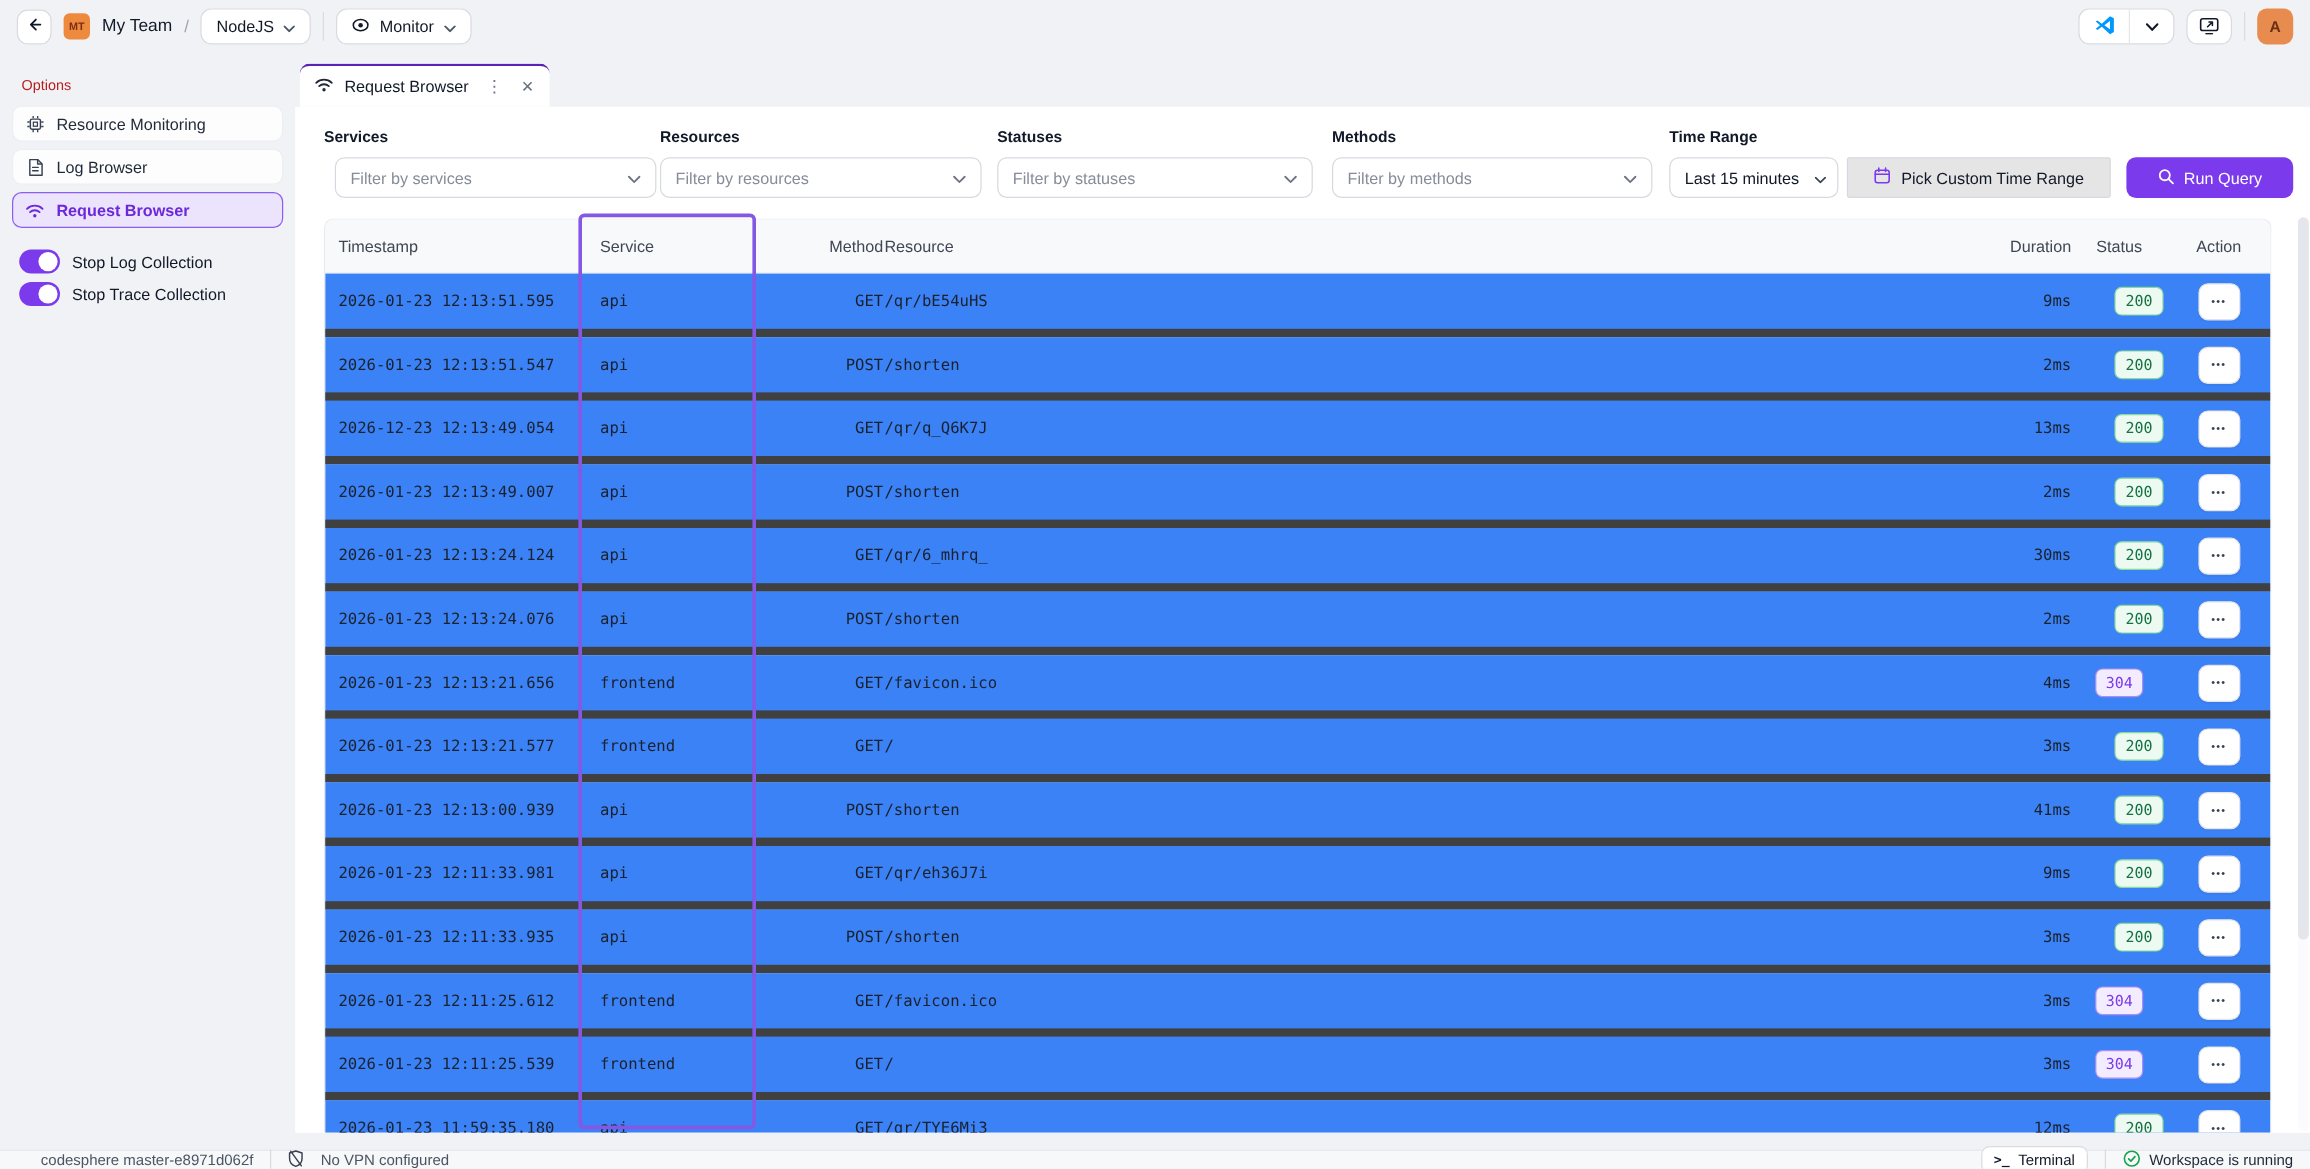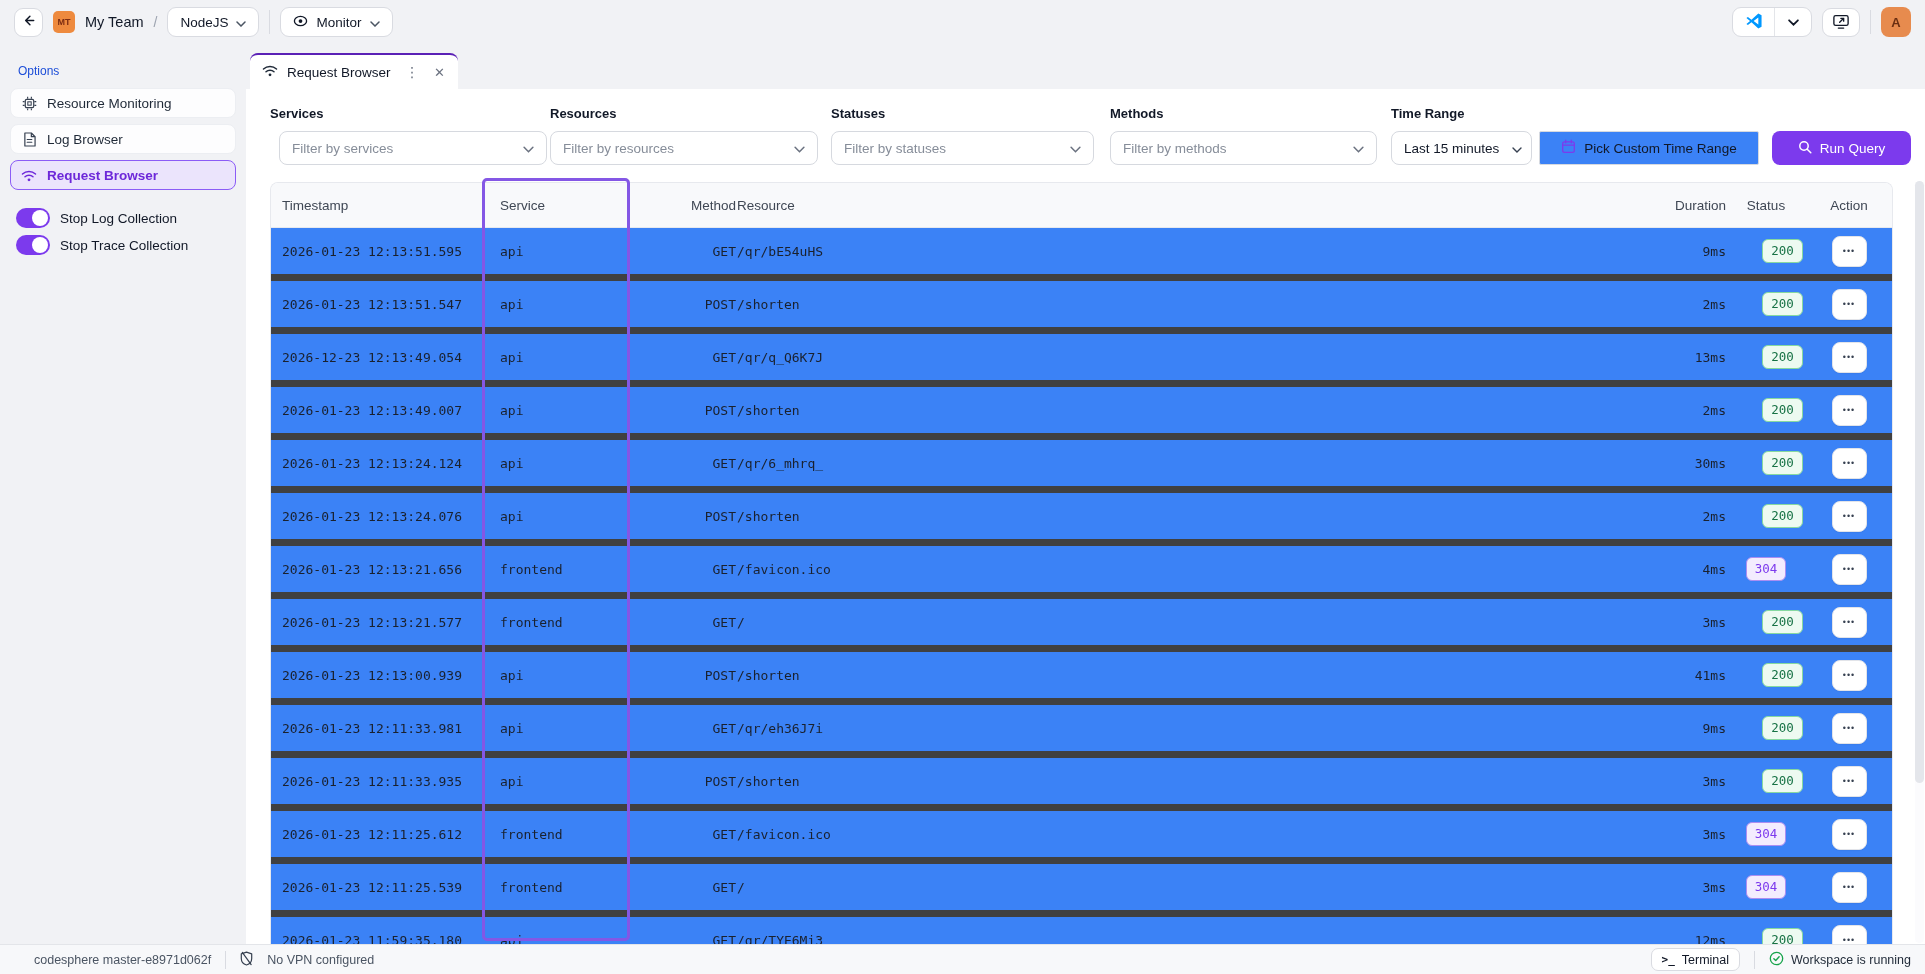--- a/index.html
+++ b/index.html
@@ -45,21 +45,21 @@
   .split-main { width:42px; border-right:1px solid #e3e5e9; }
   .split-caret { width:36px; }
   .avatar {
     width:30px; height:30px; border-radius:8px; background:#e78b4e;
     color:#6b2f12; font-size:13px; font-weight:700;
     display:flex; align-items:center; justify-content:center; cursor:pointer;
   }
 
   
   .sidebar { position:absolute; top:44px; left:0; width:246px; bottom:30px; padding:14px 10px; }
-  .sidebar-section-label { font-size:12px; color:#1d4ed8; padding:6px 8px 10px; }
+  .sidebar-section-label { font-size:12px; color:#b91c1c; padding:6px 8px 10px; }
   .side-item {
     display:flex; align-items:center; gap:10px;
     background:#fdfdfe; border:1px solid #eceef2; border-radius:8px;
     height:30px; padding:0 10px; margin-bottom:6px;
     font-size:13.5px; color:#1f2937; cursor:pointer;
   }
   .side-item.active {
     background:#ebe4fc; border:1px solid #8b5cf6; color:#6d28d9; font-weight:600;
   }
   .side-item .si-icon { display:flex; width:16px; justify-content:center; }
@@ -92,21 +92,21 @@
   .flabel { position:absolute; top:17px; font-size:13px; font-weight:600; color:#111827; }
   .fselect {
     position:absolute; top:42px; height:34px;
     background:#fff; border:1px solid #d6d9df; border-radius:8px;
     display:flex; align-items:center; justify-content:space-between;
     padding:0 12px; font-size:13.5px; color:#868d99; cursor:pointer;
   }
   .fselect.value { color:#111827; }
   .btn-outline {
     position:absolute; top:42px; height:34px;
-    background:#3b82f6; border:1px solid #d6d9df; border-radius:2px;
+    background:#e5e5e5; border:1px solid #d6d9df; border-radius:2px;
     display:flex; align-items:center; justify-content:center; gap:8px;
     font-size:13.5px; font-weight:500; color:#111827; cursor:pointer;
   }
   .btn-primary {
     position:absolute; top:42px; height:34px;
     background:#7c3aed; border:none; border-radius:8px;
     display:flex; align-items:center; justify-content:center; gap:8px;
     font-size:13.5px; font-weight:500; color:#fff; cursor:pointer;
   }
 
@@ -154,21 +154,21 @@
     position:absolute; right:1px; top:92px; width:9px; height:762px;
     background:#fbfbfd; border-radius:5px;
   }
   .vscroll-thumb {
     position:absolute; top:0; left:0; width:9px; height:79%;
     background:#e4e6eb; border-radius:5px; cursor:pointer;
   }
 
   
   .statusbar {
-    position:absolute; left:0; right:0; bottom:0; height:30px;
+    position:absolute; left:0; right:0; bottom:0; height:16px;
     background:#f7f8fa; border-top:1px solid #e3e5e9;
     display:flex; align-items:center; padding:0 14px; gap:14px;
     font-size:12.5px; color:#4b5563;
   }
   .statusbar .vdiv { height:18px; }
   .sb-left { display:flex; align-items:center; gap:14px; padding-left:20px; }
   .sb-right { margin-left:auto; display:flex; align-items:center; gap:14px; }
   .terminal-btn {
     background:#fff; border:1px solid #d9dbe1; border-radius:7px; height:23px;
     display:flex; align-items:center; gap:7px; padding:0 10px;

